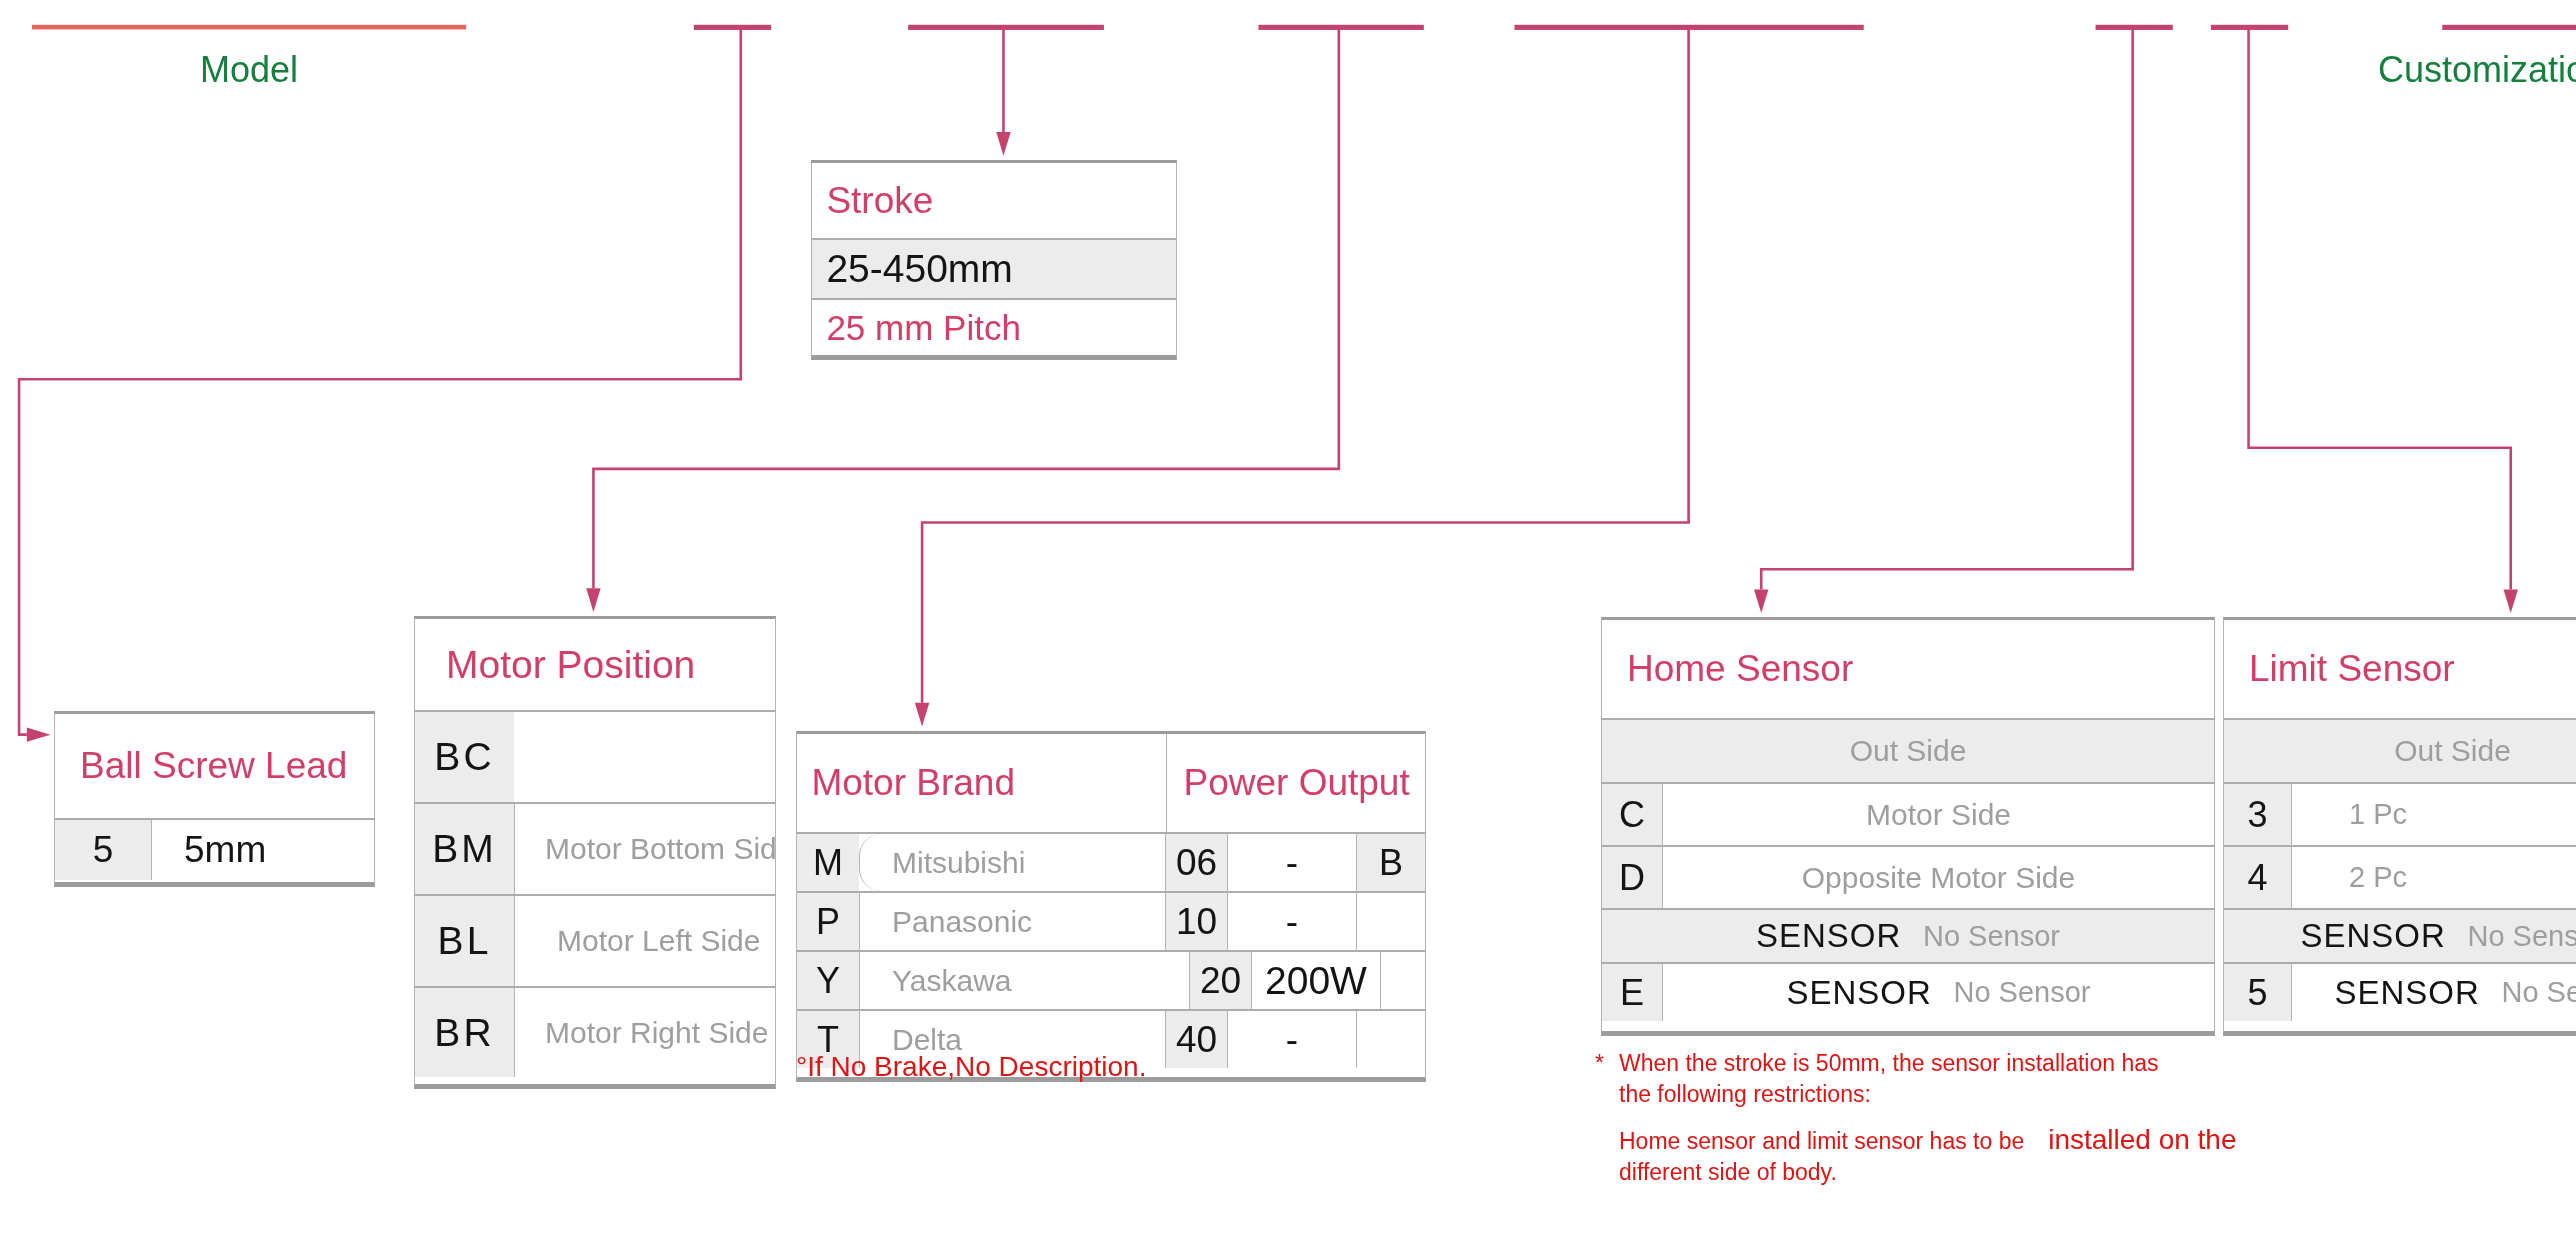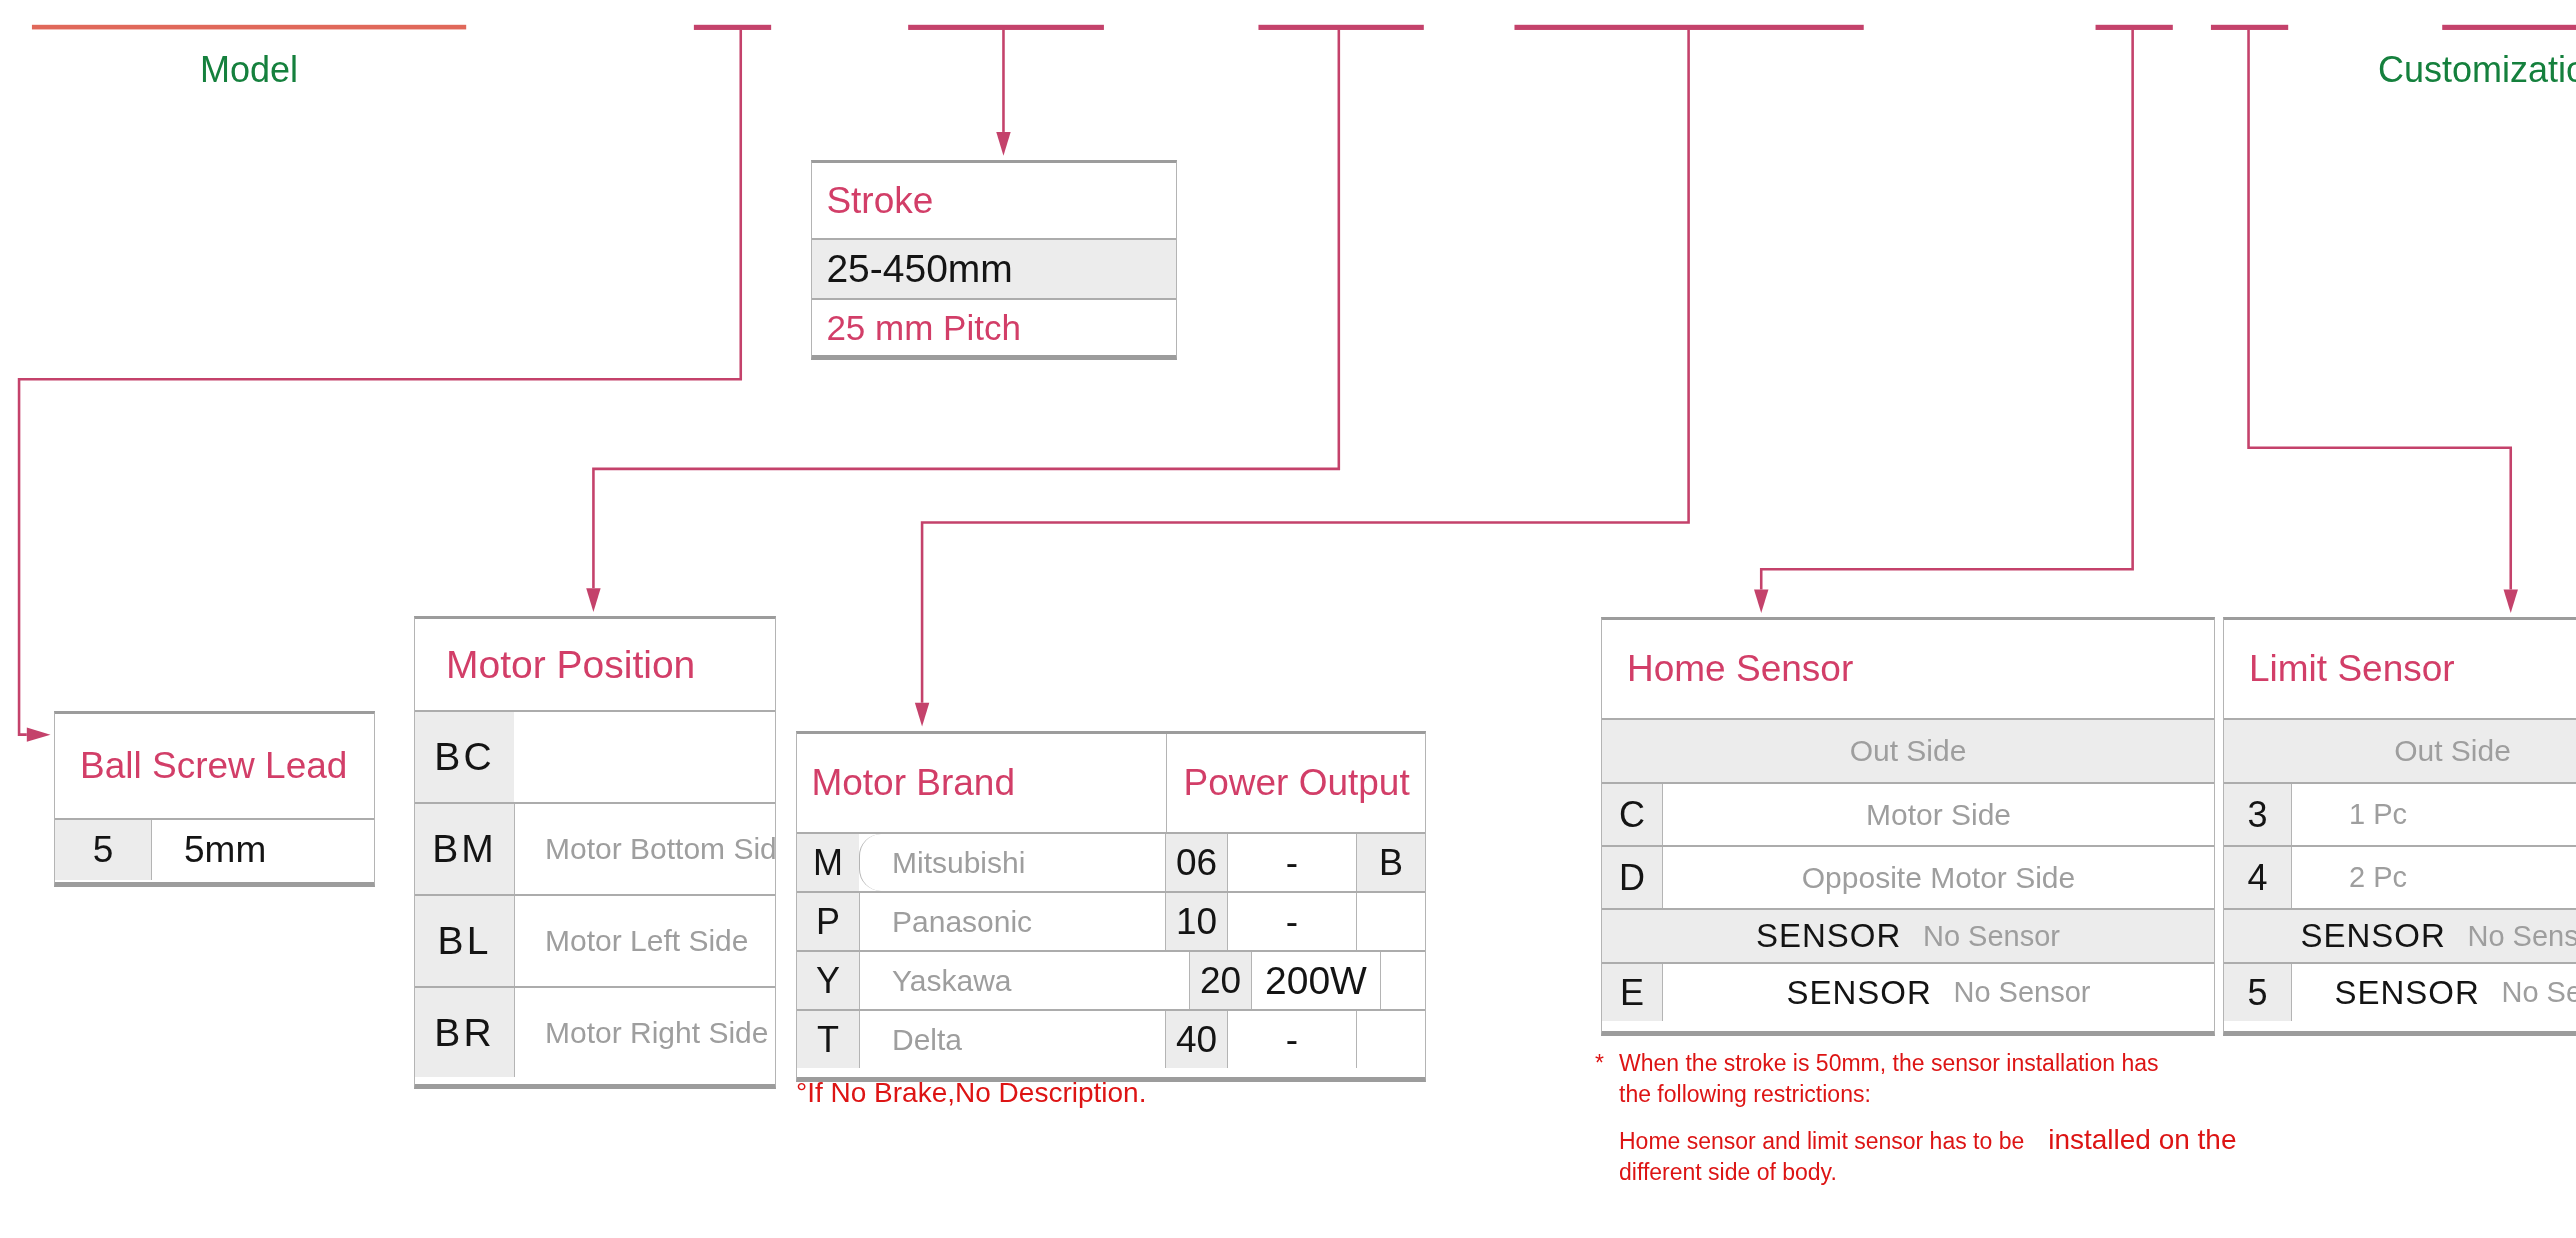--- a/index.html
+++ b/index.html
@@ -110,21 +110,21 @@
         <span class="codetext">BM</span>
       </div>
       <div class="cell vsep" style="flex:1;padding-left:30px;">
         <span class="desctext">Motor Bottom Side</span>
       </div>
     </div>
     <div class="row" style="height:92px;">
       <div class="cell graybg center" style="flex:0 0 99px;">
         <span class="codetext">BL</span>
       </div>
-      <div class="cell vsep" style="flex:1;padding-left:30px;">
+      <div class="cell vsep" style="flex:1;padding-left:42px;">
         <span class="desctext">Motor Left Side</span>
       </div>
     </div>
     <div class="row" style="height:91px;">
       <div class="cell graybg center" style="flex:0 0 99px;">
         <span class="codetext">BR</span>
       </div>
       <div class="cell vsep" style="flex:1;padding-left:30px;">
         <span class="desctext">Motor Right Side</span>
       </div>
@@ -207,21 +207,21 @@
       </div>
       <div class="cell vsep center" style="flex:0 0 129px;">
         <span class="blacknum" style="font-size:37px;">-</span>
       </div>
       <div class="cell vsep center" style="flex:1;">
         <span class="blacknum" style="font-size:36px;"></span>
       </div>
     </div>
   </div>
 
-  <div class="rednote" style="left:796px;top:1077px;font-size:28px;">°If No Brake,No Description.</div>
+  <div class="rednote" style="left:796px;top:1051px;font-size:28px;">°If No Brake,No Description.</div>
 
   <div class="box" style="left:1601px;top:617px;width:614px;height:419px;">
     <div class="row first" style="height:98px;">
       <div class="cell" style="flex:1;padding-left:25px;">
         <span class="titletext">Home Sensor</span>
       </div>
     </div>
     <div class="row graybg" style="height:64px;">
       <div class="cell center" style="flex:1;">
         <span class="desctext">Out Side</span>

